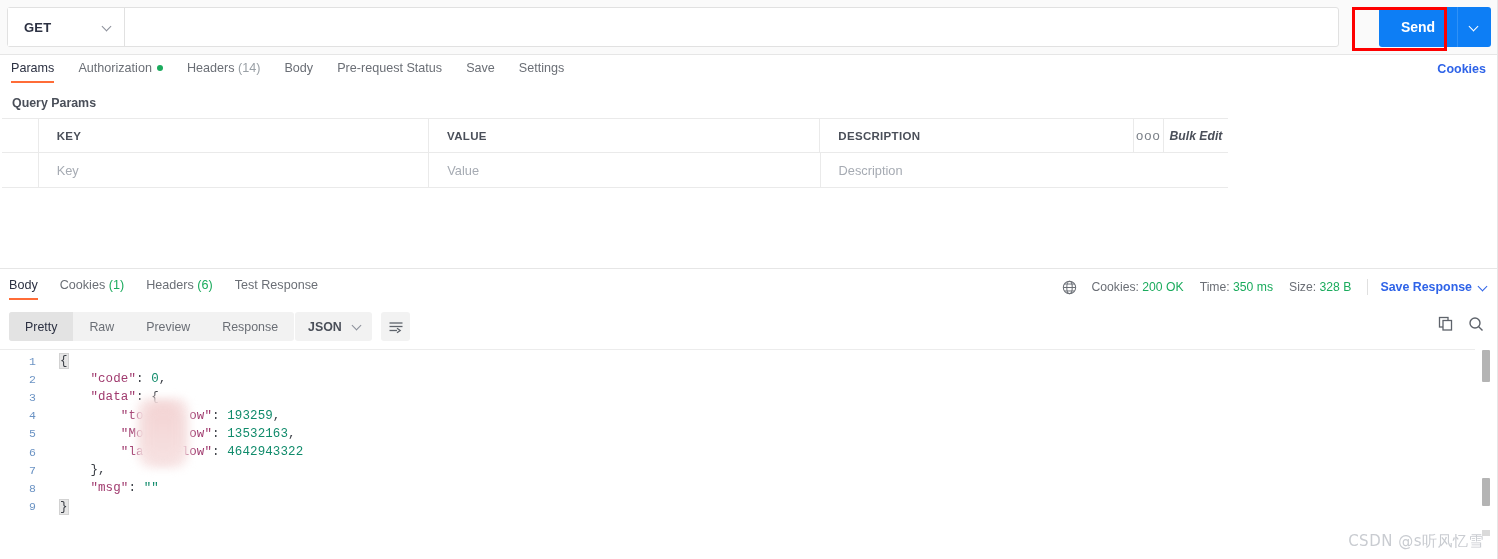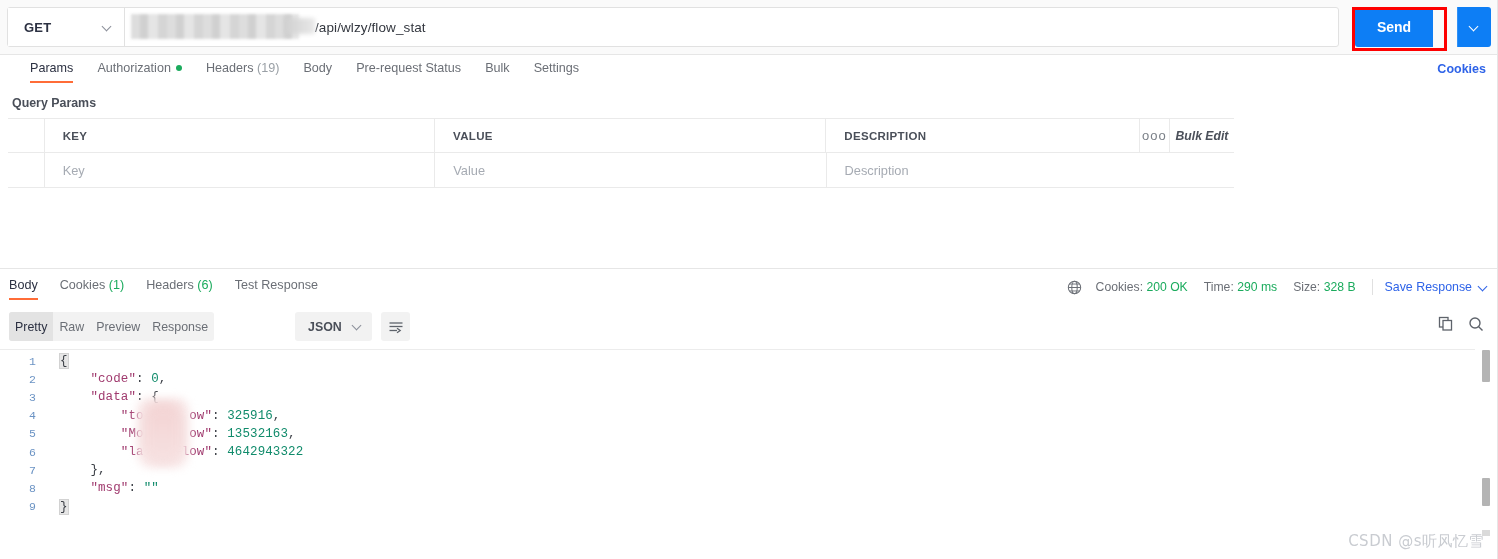--- a/index.html
+++ b/index.html
@@ -51,21 +51,21 @@
     filter: blur(1.6px);
     opacity: .96;
   }
   .url-redact2 {
     position: absolute; left: 160px; top: 10px; width: 30px; height: 16px;
     background: linear-gradient(90deg,#d0d0d0,#e8e8e8);
     filter: blur(2.2px);
   }
   .send-group {
     position: absolute; right: 7px; top: 7px;
-    height: 40px; display: flex; align-items: stretch; gap: 24px;
+    height: 40px; display: flex; align-items: stretch;
   }
   .send-btn {
     width: 78px; background: #0d7ef5;
     color: #fff; font-size: 14px; font-weight: 700;
     display: flex; align-items: center; justify-content: center;
     border-radius: 3px 0 0 3px; cursor: pointer;
   }
   .send-caret {
     width: 34px; background: #0d7ef5;
     border-left: 1px solid #2f91f7;
@@ -75,21 +75,21 @@
   .send-caret .chev::after { border-color: #ffffff; }
   .redbox {
     position: absolute; left: 1352px; top: 7px;
     width: 95px; height: 44px;
     border: 3px solid #fe0000; pointer-events: none;
   }
 
   
   .req-tabs {
     position: absolute; left: 0; top: 55px; width: 1230px; height: 33px;
-    display: flex; align-items: flex-start; padding-left: 11px; margin-left: 19px;
+    display: flex; align-items: flex-start; padding-left: 11px;
   }
   .rtab {
     font-size: 12.6px; color: #6b6f76; padding: 6px 0 8px;
     margin-right: 24px; position: relative; cursor: pointer; white-space: nowrap;
   }
   .rtab.active { color: #2c3142; font-weight: 400; }
   .rtab.active::after {
     content: ""; position: absolute; left: 0; right: 0; bottom: 0;
     height: 2px; background: #ff6c37;
   }
@@ -102,21 +102,21 @@
     position: absolute; right: 12px; top: 62px;
     font-size: 12.5px; color: #2e63e8; cursor: pointer; font-weight: 600;
   }
 
   
   .qp-title {
     position: absolute; left: 12px; top: 96px;
     font-size: 12.4px; font-weight: 700; color: #4a4f59;
   }
   .param-table {
-    position: absolute; left: 8px; top: 118px; width: 1226px;
+    position: absolute; left: 2px; top: 118px; width: 1226px;
   }
   .ptr { display: flex; height: 35px; border-top: 1px solid #eaeaea; border-bottom: 1px solid #eaeaea; }
   .ptr.body-row { border-top: none; }
   .pcell { display: flex; align-items: center; border-right: 1px solid #eaeaea; padding-left: 18px; }
   .pcell.gutter { width: 45px; padding: 0; }
   .pcell.key { width: 477px; }
   .pcell.value { width: 478px; }
   .pcell.desc { width: 382px; }
   .pcell.dots { width: 37px; justify-content: center; padding: 0; cursor: pointer; }
   .pcell.bulk { width: 79px; justify-content: center; padding: 0; cursor: pointer; border-right: none; }
@@ -145,34 +145,34 @@
   .resp-meta {
     position: absolute; right: 10px; top: 279px;
     display: flex; align-items: center; gap: 0;
     font-size: 12.2px; color: #6b6f76;
   }
   .globe-icon { margin-right: 14px; display: flex; align-items: center; }
   .meta-item { margin-right: 16px; white-space: nowrap; }
   .meta-val { color: #1bab5d; font-weight: 400; }
   .meta-sep { width: 1px; height: 16px; background: #e0e0e0; margin: 0 12px 0 0; }
   .save-resp {
-    font-size: 12.4px; color: #2e63e8; font-weight: 400;
+    font-size: 12.4px; color: #2e63e8; font-weight: 700;
     display: flex; align-items: center; cursor: pointer; white-space: nowrap;
   }
   .save-resp .chev { margin-left: 7px; }
   .save-resp .chev::after { border-color: #2e63e8; }
 
   
   .fmt-group {
     position: absolute; left: 9px; top: 312px;
     height: 29px; display: flex; align-items: stretch;
     background: #f2f2f2; border-radius: 3px; overflow: hidden;
   }
   .fmt {
-    display: flex; align-items: center; padding: 0 6px;
+    display: flex; align-items: center; padding: 0 16px;
     font-size: 12.4px; color: #6b6f76; cursor: pointer;
   }
   .fmt.active { background: #e3e3e3; color: #2c3142; }
   .json-select {
     position: absolute; left: 295px; top: 312px;
     height: 29px; width: 77px; background: #f2f2f2; border-radius: 3px;
     display: flex; align-items: center; justify-content: space-between;
     padding: 0 10px 0 13px; cursor: pointer;
   }
   .json-label { font-size: 12.4px; color: #4a4f59; font-weight: 600; }
@@ -248,55 +248,50 @@
 </style>
 </head>
 <body>
 
 <div class="url-bar">
   <div class="url-row">
     <div class="method-select">
       <span class="method-label">GET</span>
       <span class="chev"></span>
     </div>
-    <div class="url-input-wrap">
-      <div class="url-redact"></div>
-      <div class="url-redact2"></div>
-      <span class="url-text" style="padding-left:178px">/api/wlzy/flow_stat</span>
-    </div>
   </div>
 
   <div class="send-group">
     <div class="send-btn">Send</div>
     <div class="send-caret">
       <span class="chev"></span>
     </div>
   </div>
   <div class="redbox"></div>
 </div>
 
 <div class="req-tabs">
   <div class="rtab active">
     <span>Params</span>
   </div>
   <div class="rtab">
     <span>Authorization</span><span class="greendot"></span>
   </div>
   <div class="rtab">
     <span>Headers</span>
-    <span class="muted-count">(19)</span>
+    <span class="muted-count">(14)</span>
   </div>
   <div class="rtab">
     <span>Body</span>
   </div>
   <div class="rtab">
     <span>Pre-request Status</span>
   </div>
   <div class="rtab">
-    <span>Bulk</span>
+    <span>Save</span>
   </div>
   <div class="rtab">
     <span>Settings</span>
   </div>
 </div>
 <div class="cookies-link">Cookies</div>
 
 <div class="qp-title">Query Params</div>
 
 <div class="param-table">
@@ -361,21 +356,21 @@
       <line x1="2.6" y1="4.3" x2="13.4" y2="4.3" stroke="#6b6f76" stroke-width="1"></line>
       <line x1="2.6" y1="11.7" x2="13.4" y2="11.7" stroke="#6b6f76" stroke-width="1"></line>
     </svg>
   </span>
   <span class="meta-item">
     <span>Cookies:</span>
     <span class="meta-val">200 OK</span>
   </span>
   <span class="meta-item">
     <span>Time:</span>
-    <span class="meta-val">290 ms</span>
+    <span class="meta-val">350 ms</span>
   </span>
   <span class="meta-item">
     <span>Size:</span>
     <span class="meta-val">328 B</span>
   </span>
   <span class="meta-sep"></span>
   <span class="save-resp">
     <span>Save Response</span>
     <span class="chev"></span>
   </span>
@@ -416,21 +411,21 @@
     </svg>
   </span>
 </div>
 
 <div class="hline-top"></div>
 
 <div class="code-area" id="code-area">
     <div class="code-line"><span class="lnum">1</span><span class="ctext"><span class="tok-punc brace-hl">{</span></span></div>
     <div class="code-line"><span class="lnum">2</span><span class="ctext"><span class="tok-key">    "code"</span><span class="tok-punc">: </span><span class="tok-num">0</span><span class="tok-punc">,</span></span></div>
     <div class="code-line"><span class="lnum">3</span><span class="ctext"><span class="tok-key">    "data"</span><span class="tok-punc">: {</span></span></div>
-    <div class="code-line"><span class="lnum">4</span><span class="ctext"><span class="tok-key">        "to</span><span class="tok-key">      ow"</span><span class="tok-punc">: </span><span class="tok-num">325916</span><span class="tok-punc">,</span></span></div>
+    <div class="code-line"><span class="lnum">4</span><span class="ctext"><span class="tok-key">        "to</span><span class="tok-key">      ow"</span><span class="tok-punc">: </span><span class="tok-num">193259</span><span class="tok-punc">,</span></span></div>
     <div class="code-line"><span class="lnum">5</span><span class="ctext"><span class="tok-key">        "Mo</span><span class="tok-key">      ow"</span><span class="tok-punc">: </span><span class="tok-num">13532163</span><span class="tok-punc">,</span></span></div>
     <div class="code-line"><span class="lnum">6</span><span class="ctext"><span class="tok-key">        "la</span><span class="tok-key">    Flow"</span><span class="tok-punc">: </span><span class="tok-num">4642943322</span></span></div>
     <div class="code-line"><span class="lnum">7</span><span class="ctext"><span class="tok-punc">    },</span></span></div>
     <div class="code-line"><span class="lnum">8</span><span class="ctext"><span class="tok-key">    "msg"</span><span class="tok-punc">: </span><span class="tok-str">""</span></span></div>
     <div class="code-line"><span class="lnum">9</span><span class="ctext"><span class="tok-punc brace-hl">}</span></span></div>
   </div>
 <div class="json-redact"></div>
 <div class="json-redact2"></div>
 
 <div class="vscroll">

